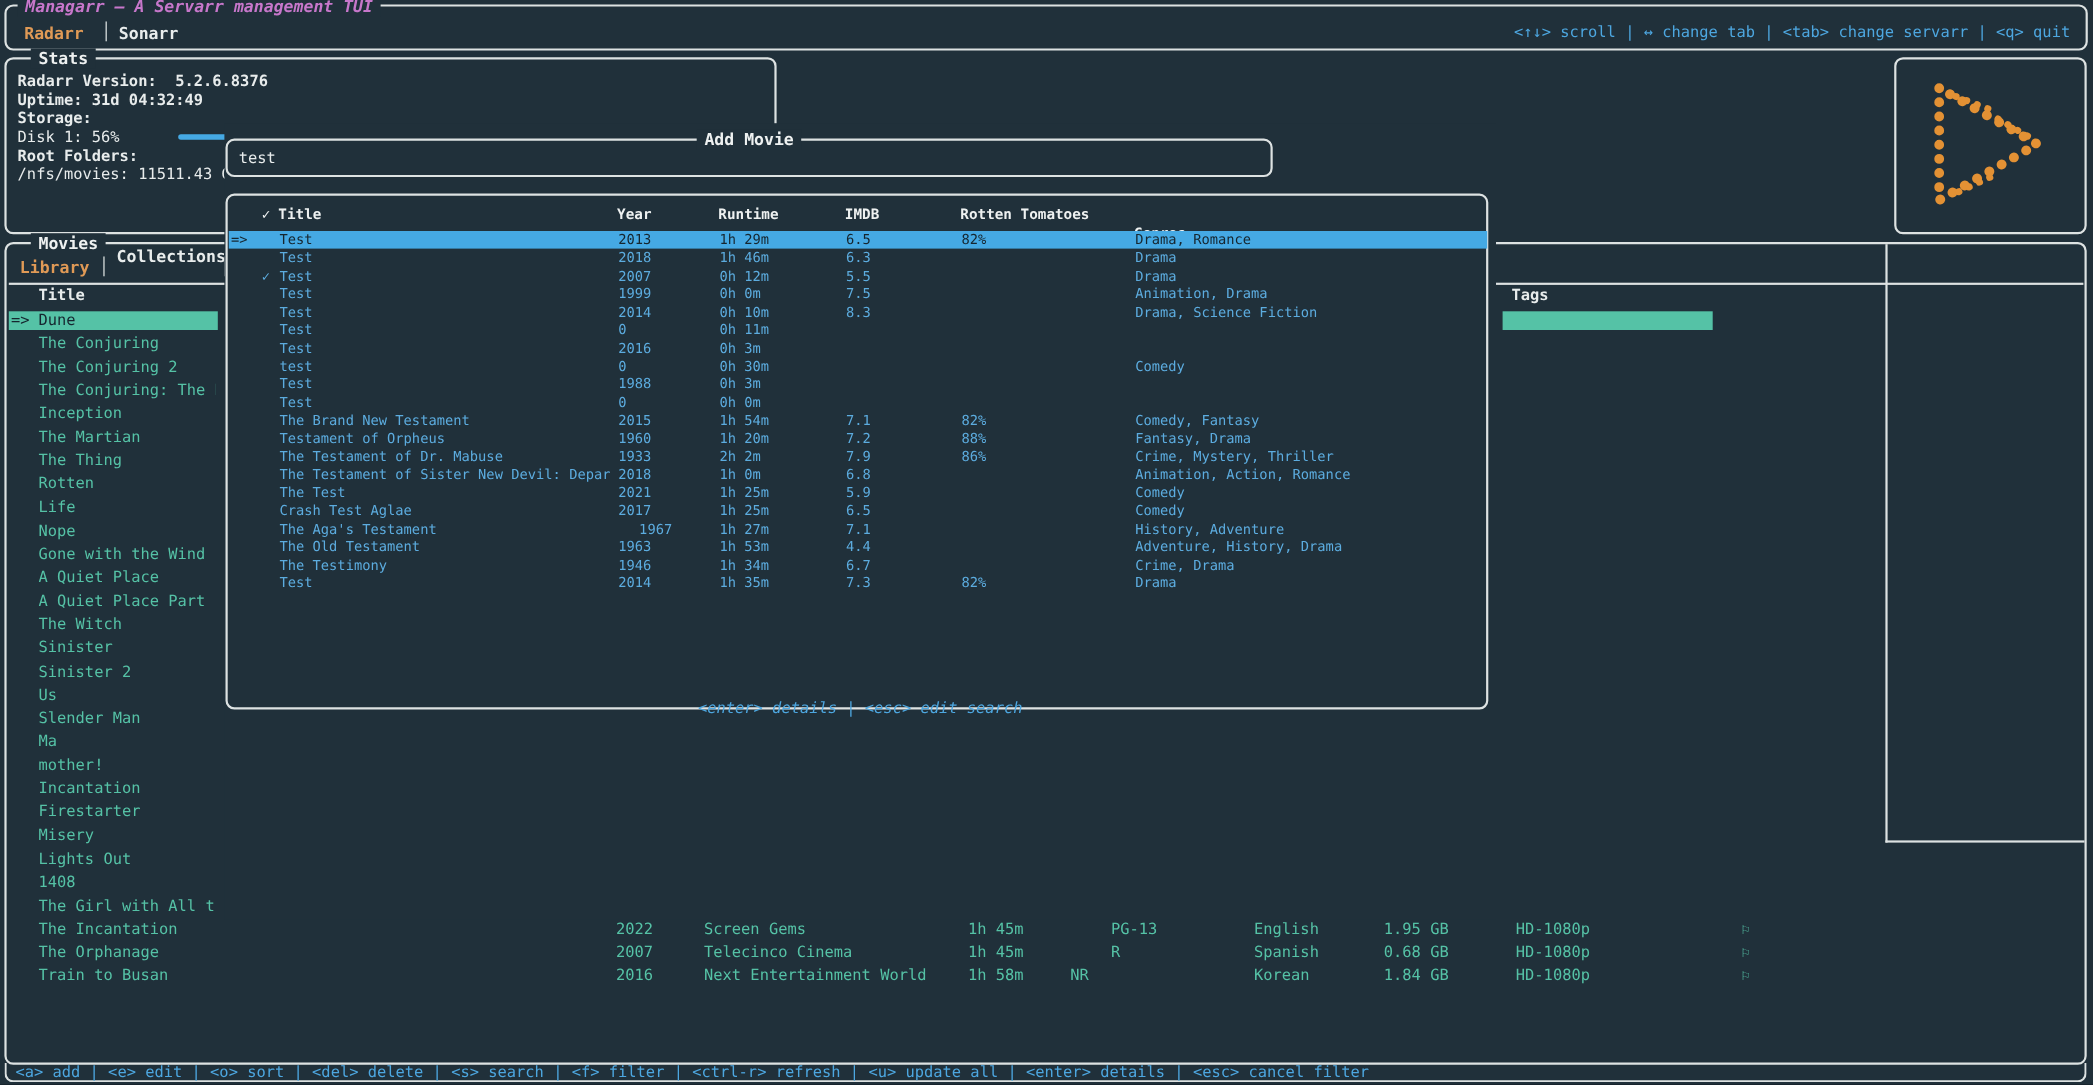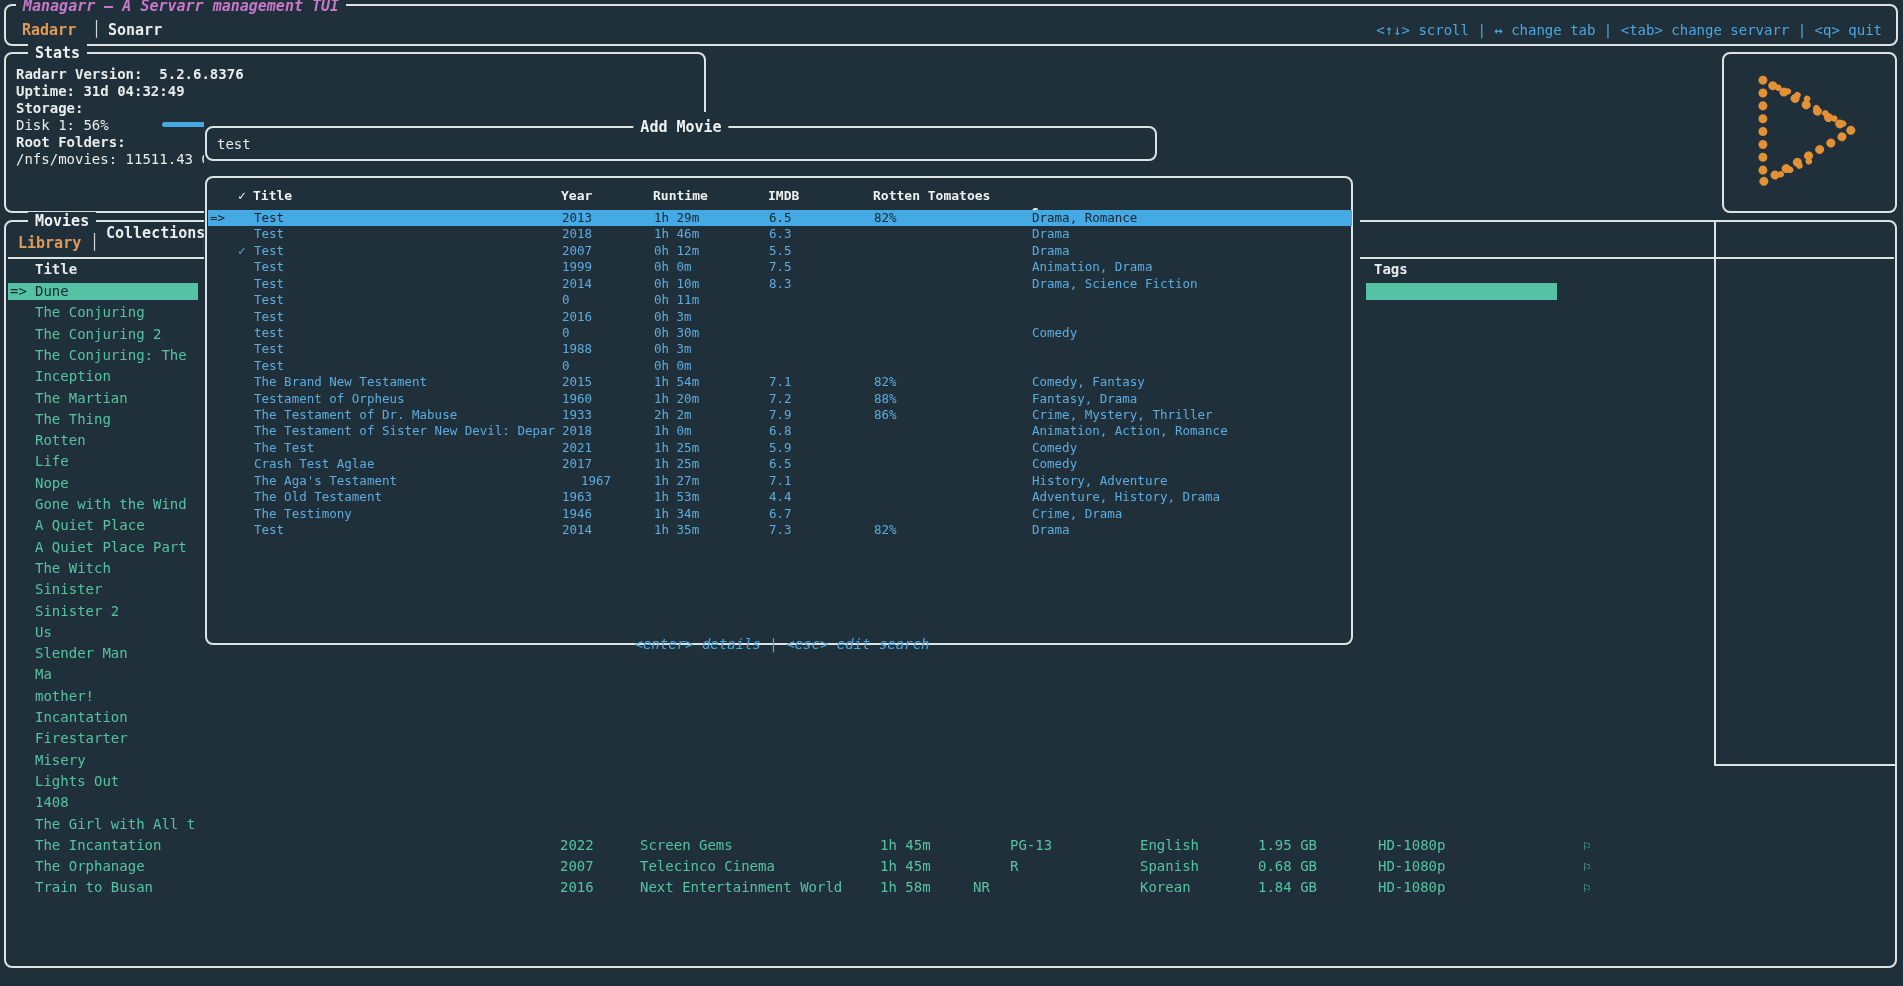--- a/index.html
+++ b/index.html
@@ -384,14 +384,19 @@
             <span class="mtxt rowblue" style="left: 561px; top: 0px;">7.3</span>
             <span class="mtxt rowblue" style="left: 666px; top: 0px;">82%</span>
             <span class="mtxt rowblue" style="left: 824px; top: 0px;">Drama</span>
           </div>
         </div>
     </div>
 
     <span class="t blue" style="left:50%;transform:translateX(-50%);top:524px;font-style:italic;">&lt;enter&gt; details | &lt;esc&gt; edit search</span>
   </div>
 
+  <div style="position:absolute;left:4px;top:966px;width:1893px;height:18px;box-sizing:border-box;
+              border-left:2px solid #dde2e2;border-right:2px solid #dde2e2;border-bottom:2px solid #dde2e2;
+              border-radius:0 0 8px 8px;">
+    <span class="t blue" style="left:8px;top:1px;">&lt;a&gt; add | &lt;e&gt; edit | &lt;o&gt; sort | &lt;del&gt; delete | &lt;s&gt; search | &lt;f&gt; filter | &lt;ctrl-r&gt; refresh | &lt;u&gt; update all | &lt;enter&gt; details | &lt;esc&gt; cancel filter</span>
+  </div>
 
 </div>
 
 </body></html>

